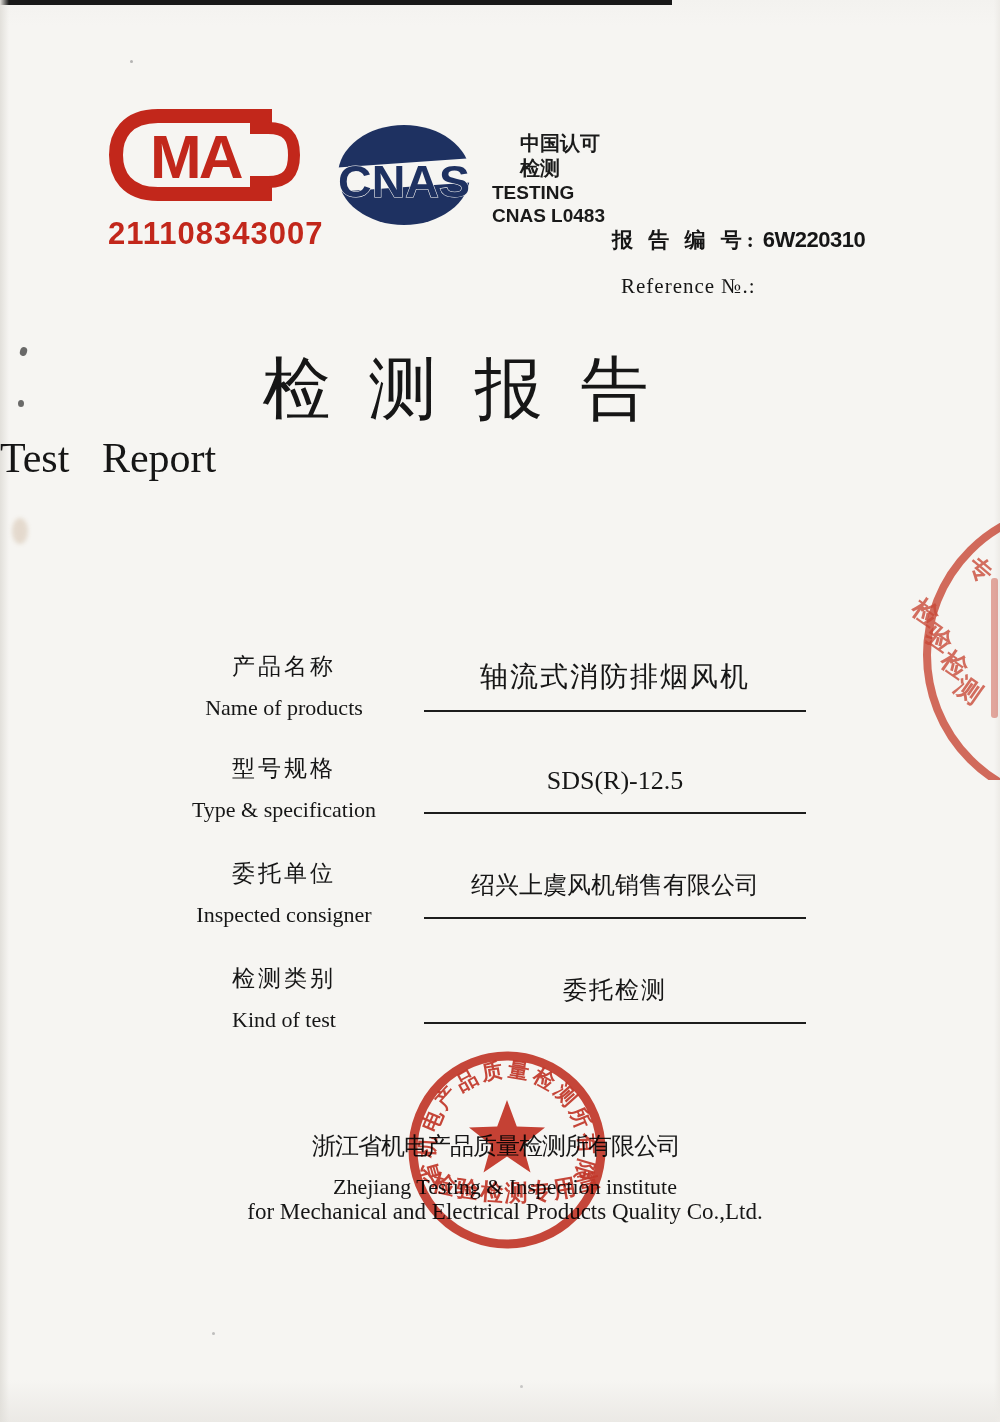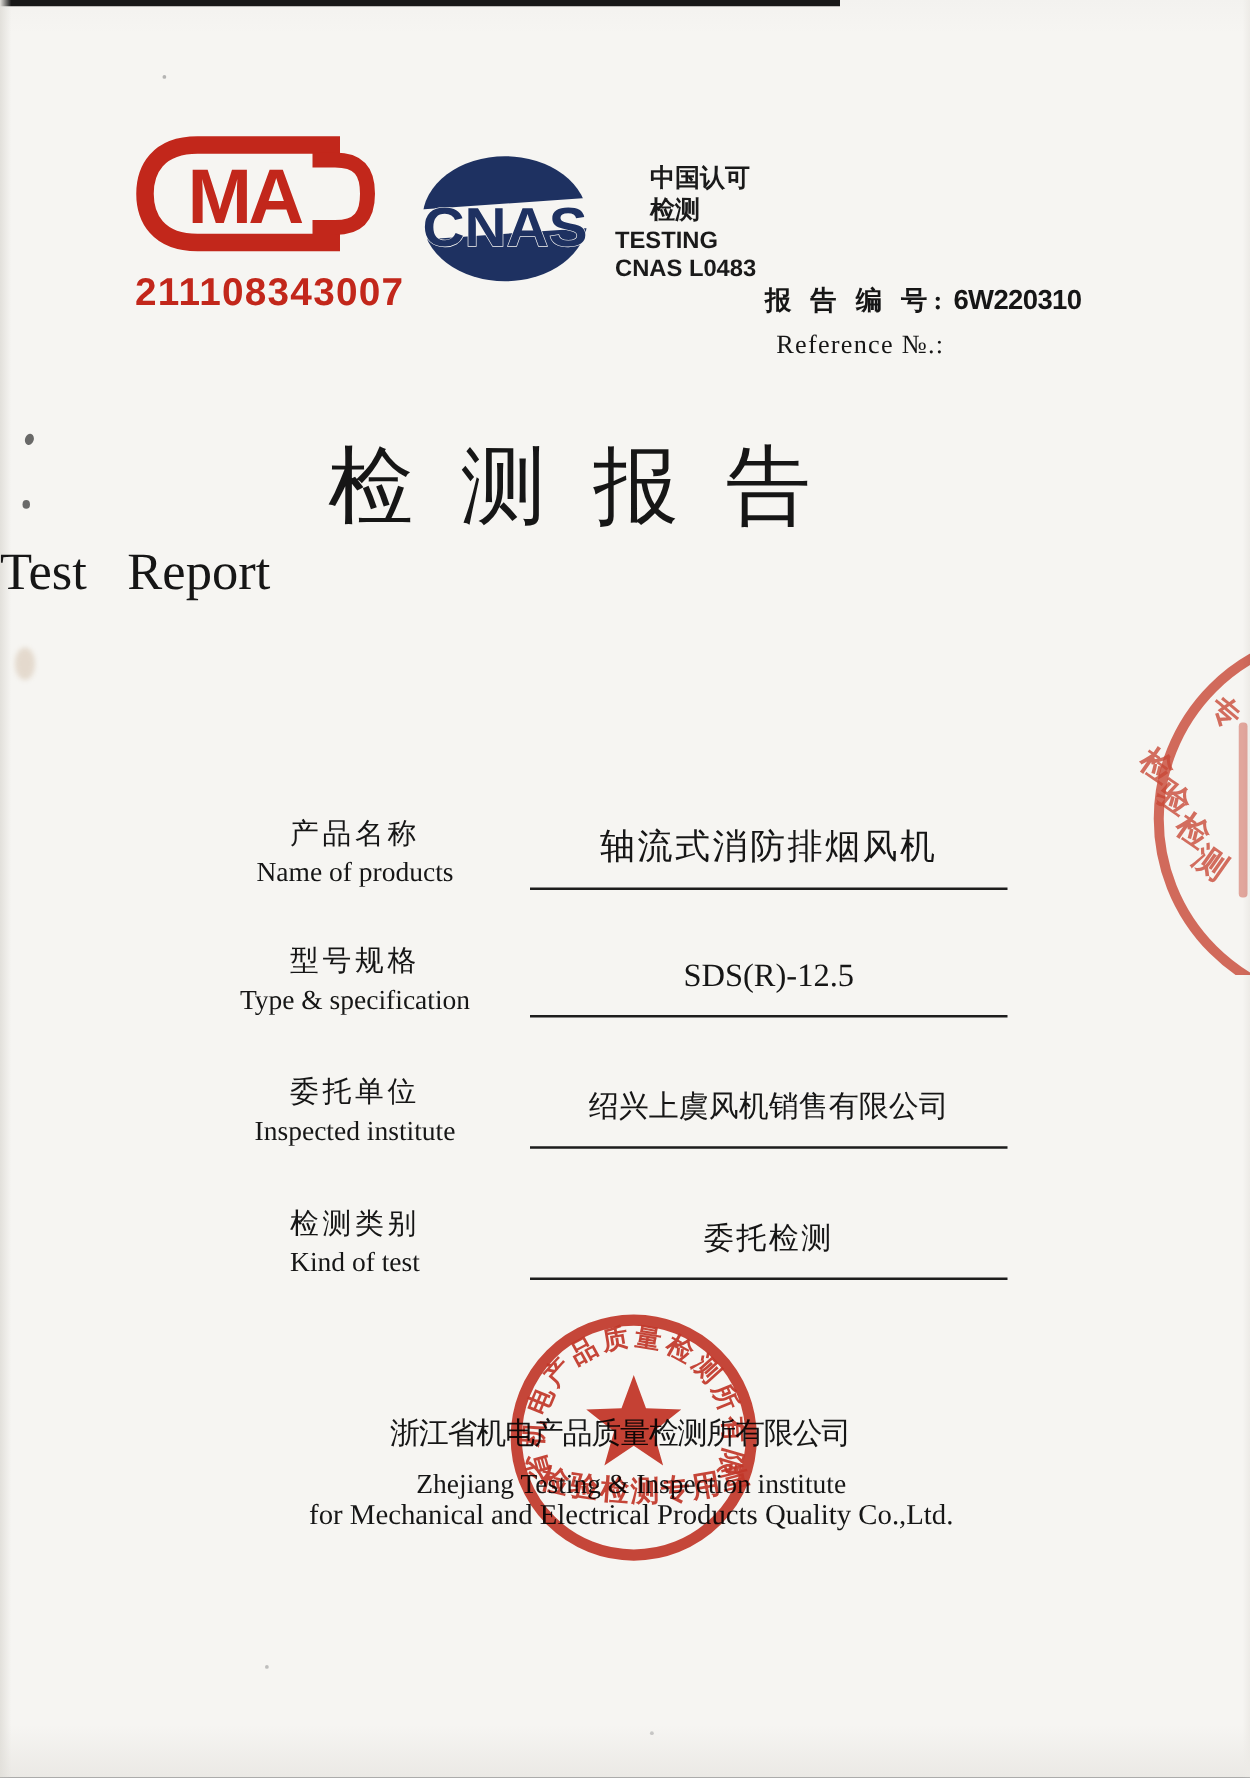--- a/index.html
+++ b/index.html
@@ -23,29 +23,29 @@
   .cma-number{left:108px;top:216px;width:220px;font-family:"Liberation Sans","DejaVu Sans",sans-serif;font-weight:bold;font-size:31px;color:#c2271b;letter-spacing:1px;}
   
   .cnas-svg{left:334px;top:123px;}
   .cnas-text{left:492px;top:131px;font-family:"Liberation Sans","DejaVu Sans",sans-serif;font-weight:bold;color:#1a1a1a;}
   .ct-zh{font-size:20px;line-height:25px;margin-left:28px;}
   .ct-en{font-size:19px;line-height:23px;}
   
   .report-no{left:612px;top:226px;white-space:nowrap;}
   .rn-label{font-size:21px;font-weight:bold;letter-spacing:5px;}
   .rn-value{font-family:"Liberation Sans","DejaVu Sans",sans-serif;font-weight:bold;font-size:22px;letter-spacing:-0.5px;margin-left:4px;}
-  .reference{left:621px;top:263px;font-size:21px;letter-spacing:1px;}
+  .reference{left:621px;top:274px;font-size:21px;letter-spacing:1px;}
   
   .title-zh{left:0;top:344px;width:911px;text-align:center;font-size:68px;letter-spacing:38px;padding-left:38px;box-sizing:border-box;}
   .title-en{left:0;top:434px;width:1000px;text-align:left;font-size:42px;word-spacing:22px;}
   
   .field{left:0;width:1000px;height:64px;}
   .flabel{position:absolute;left:150px;width:268px;text-align:center;}
   .flz{font-size:23px;letter-spacing:3px;line-height:30px;}
-  .fle{font-size:22px;line-height:28px;margin-top:2px;}
+  .fle{font-size:22px;line-height:28px;margin-top:12px;}
   .fvalue{position:absolute;left:424px;width:382px;top:10px;text-align:center;font-size:24px;}
   .fline{position:absolute;left:424px;width:382px;top:58px;border-bottom:2px solid #1d1d1d;}
   .f0 .fvalue{font-size:28px;letter-spacing:2px;top:6px;}
   .f1 .fvalue{font-size:26px;top:12px;}
   .f3 .fvalue{letter-spacing:2px;}
   
   .company-zh{left:0;top:1130px;width:992px;text-align:center;font-size:24px;letter-spacing:-1px;}
   .company-en1{left:0;top:1174px;width:1010px;text-align:center;font-size:22px;}
   .company-en2{left:0;top:1199px;width:1010px;text-align:center;font-size:23px;}
   
@@ -109,21 +109,21 @@
       <div class="flz">型号规格</div>
       <div class="fle">Type &amp; specification</div>
     </div>
     <div class="fvalue">SDS(R)-12.5</div>
     <div class="fline"></div>
   </div>
 
   <div class="abs field f2" style="top:859px;">
     <div class="flabel">
       <div class="flz">委托单位</div>
-      <div class="fle">Inspected institute</div>
+      <div class="fle">Inspected consigner</div>
     </div>
     <div class="fvalue">绍兴上虞风机销售有限公司</div>
     <div class="fline"></div>
   </div>
 
   <div class="abs field f3" style="top:964px;">
     <div class="flabel">
       <div class="flz">检测类别</div>
       <div class="fle">Kind of test</div>
     </div>

